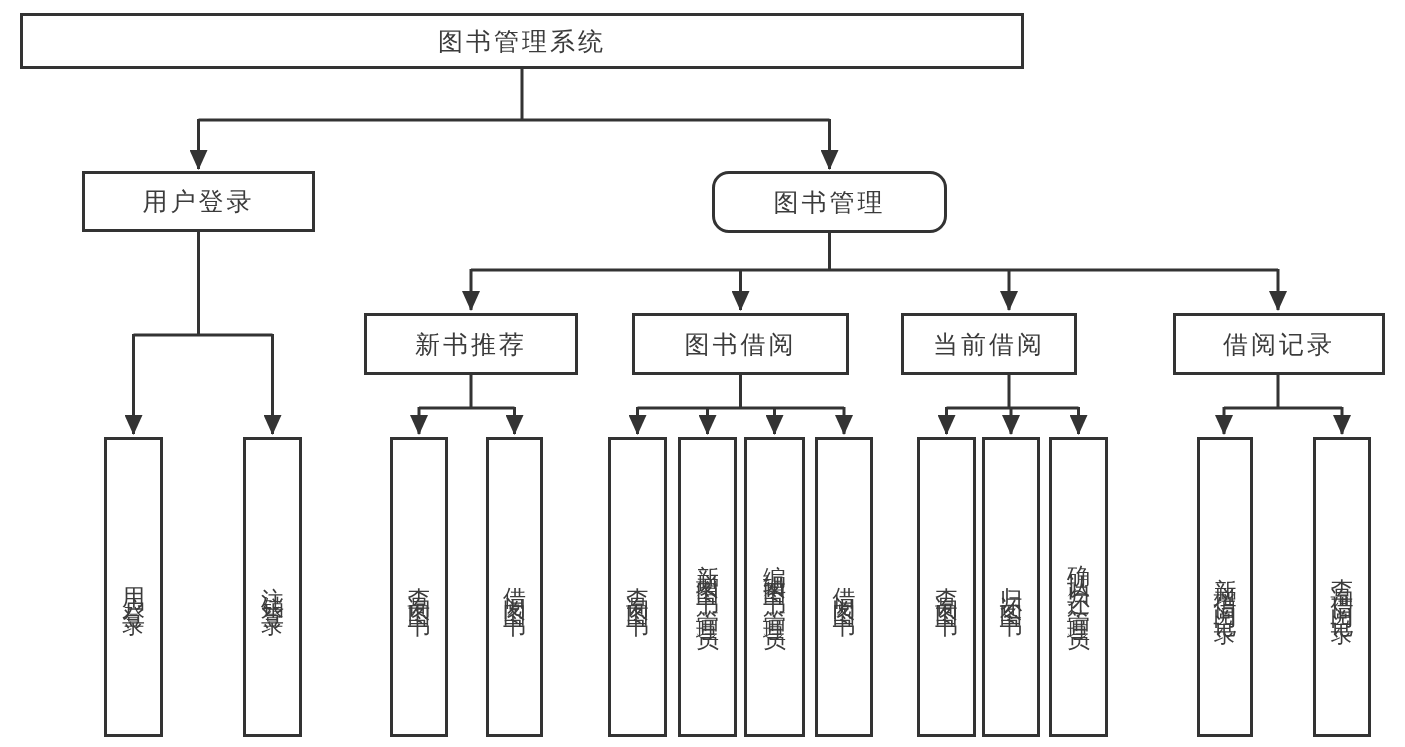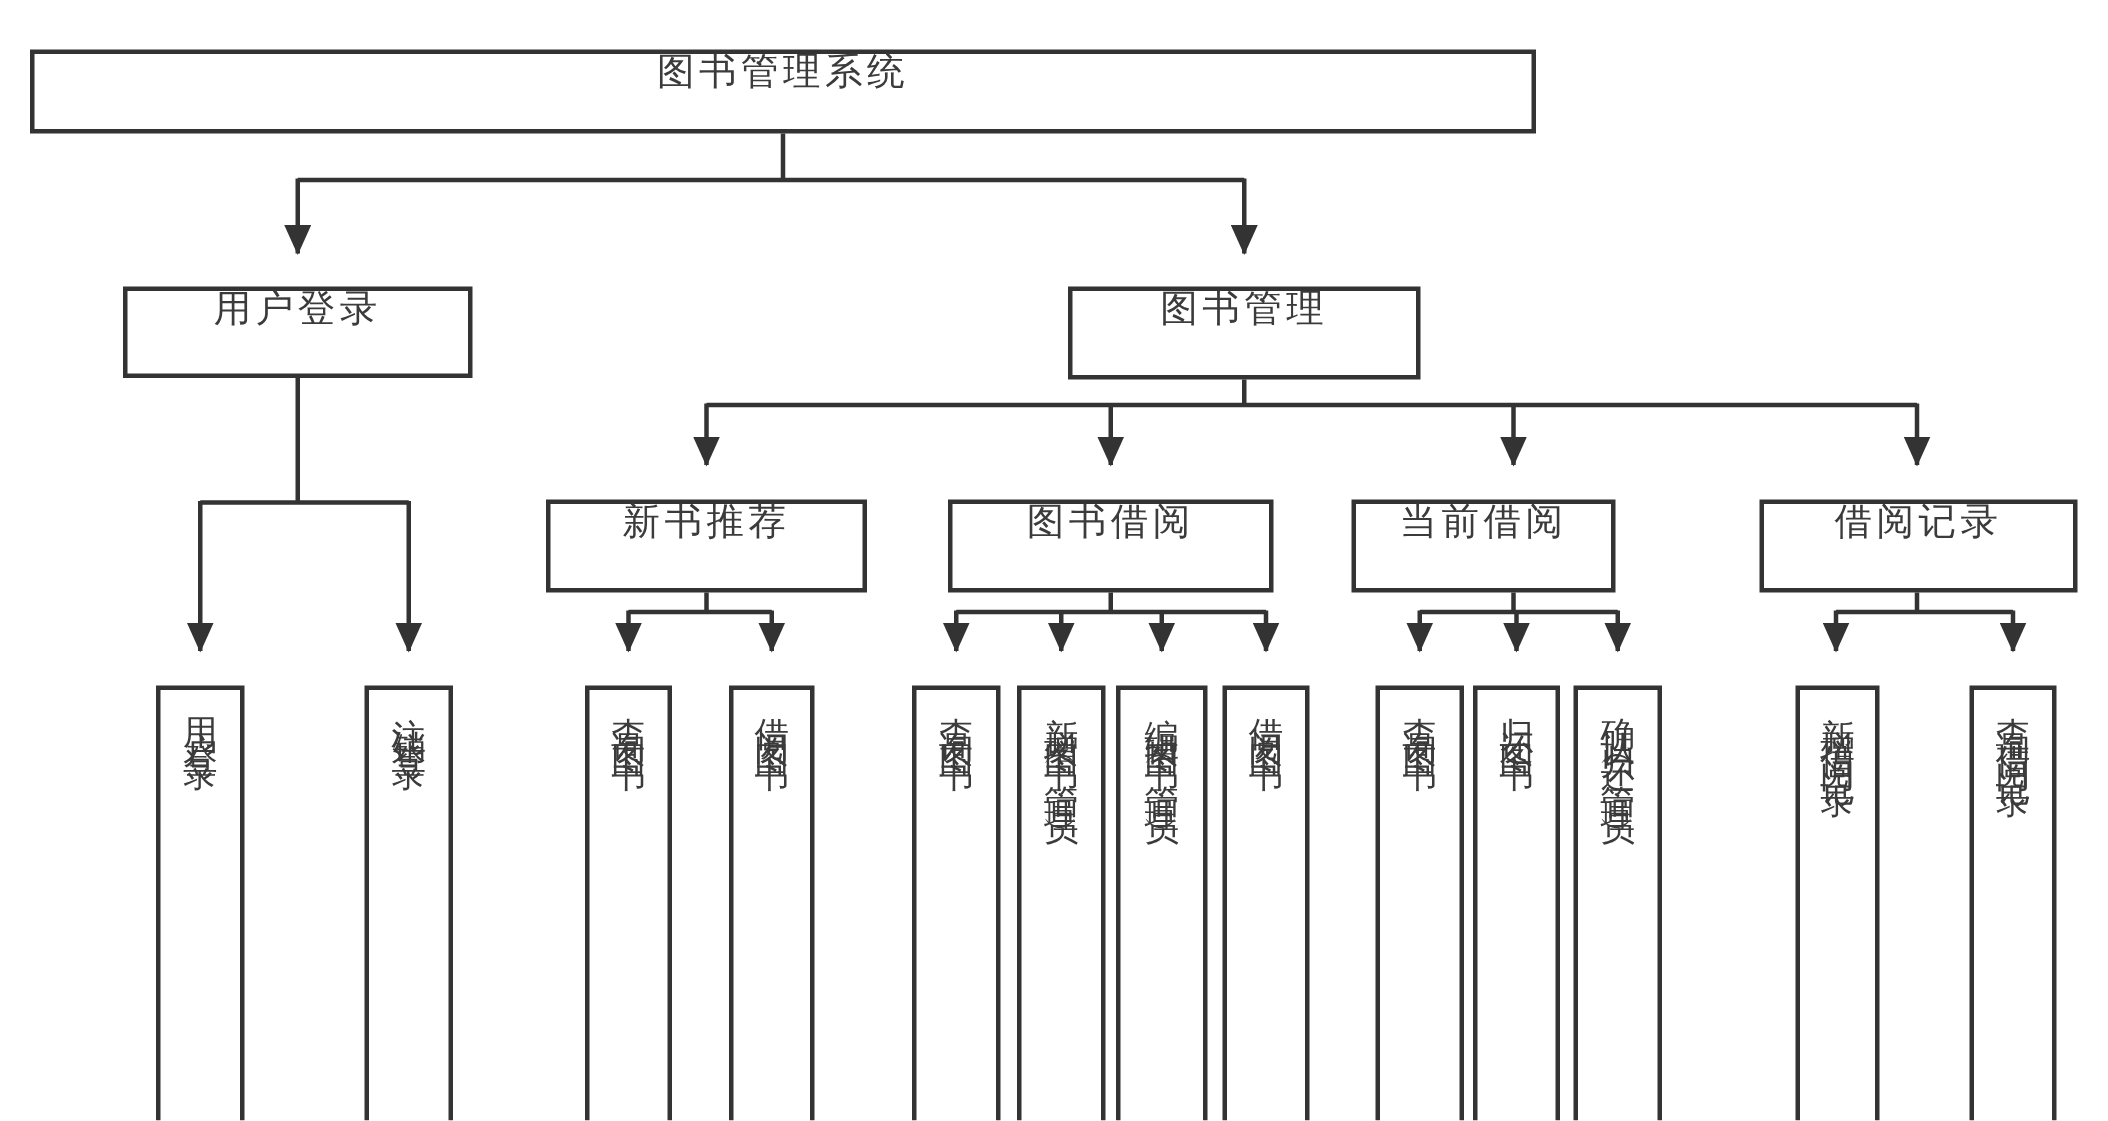--- a/index.html
+++ b/index.html
@@ -19,42 +19,41 @@
     overflow:hidden;
   }
   .wires{position:absolute;left:0;top:0;width:1405px;height:747px;pointer-events:none;}
   .wires path{stroke:var(--line);stroke-width:3;fill:none;}
   .wires .arwhead{fill:var(--line);stroke:none;}
   .node{
     position:absolute;
     box-sizing:border-box;
     background:var(--fill);
     border:3px solid var(--border);
-    display:flex;justify-content:center;
+    display:flex;align-items:center;justify-content:center;
     color:var(--text);
-    margin-top:20px;
   }
   .h span{
     font-size:25px;
     letter-spacing:3px;
     white-space:nowrap;
     line-height:1;
   }
   .v span{
     writing-mode:vertical-rl;
     text-orientation:mixed;
     font-size:23px;
     letter-spacing:9px;
     line-height:1;
     white-space:nowrap;
   }
   
   #n-root {left:20px; top:13px; width:1004px;height:56px;}
   #n-l2a  {left:82px; top:171px;width:233px; height:61px;}
-  #n-l2b  {left:712px;top:171px;width:235px; height:62px;}
+  #n-l2b  {left:712px;top:171px;width:235px; height:62px;border-radius:17px;}
   #n-l3a  {left:364px;top:313px;width:214px; height:62px;}
   #n-l3b  {left:632px;top:313px;width:217px; height:62px;}
   #n-l3c  {left:901px;top:313px;width:176px; height:62px;}
   #n-l3d  {left:1173px;top:313px;width:212px;height:62px;}
   
   .v{top:437px;height:300px;}
   #n-b0c0{left:104px; width:59px;}
   #n-b0c1{left:243px; width:59px;}
   #n-b1c0a{left:390px;width:58px;}
   #n-b1c0b{left:486px;width:57px;}

